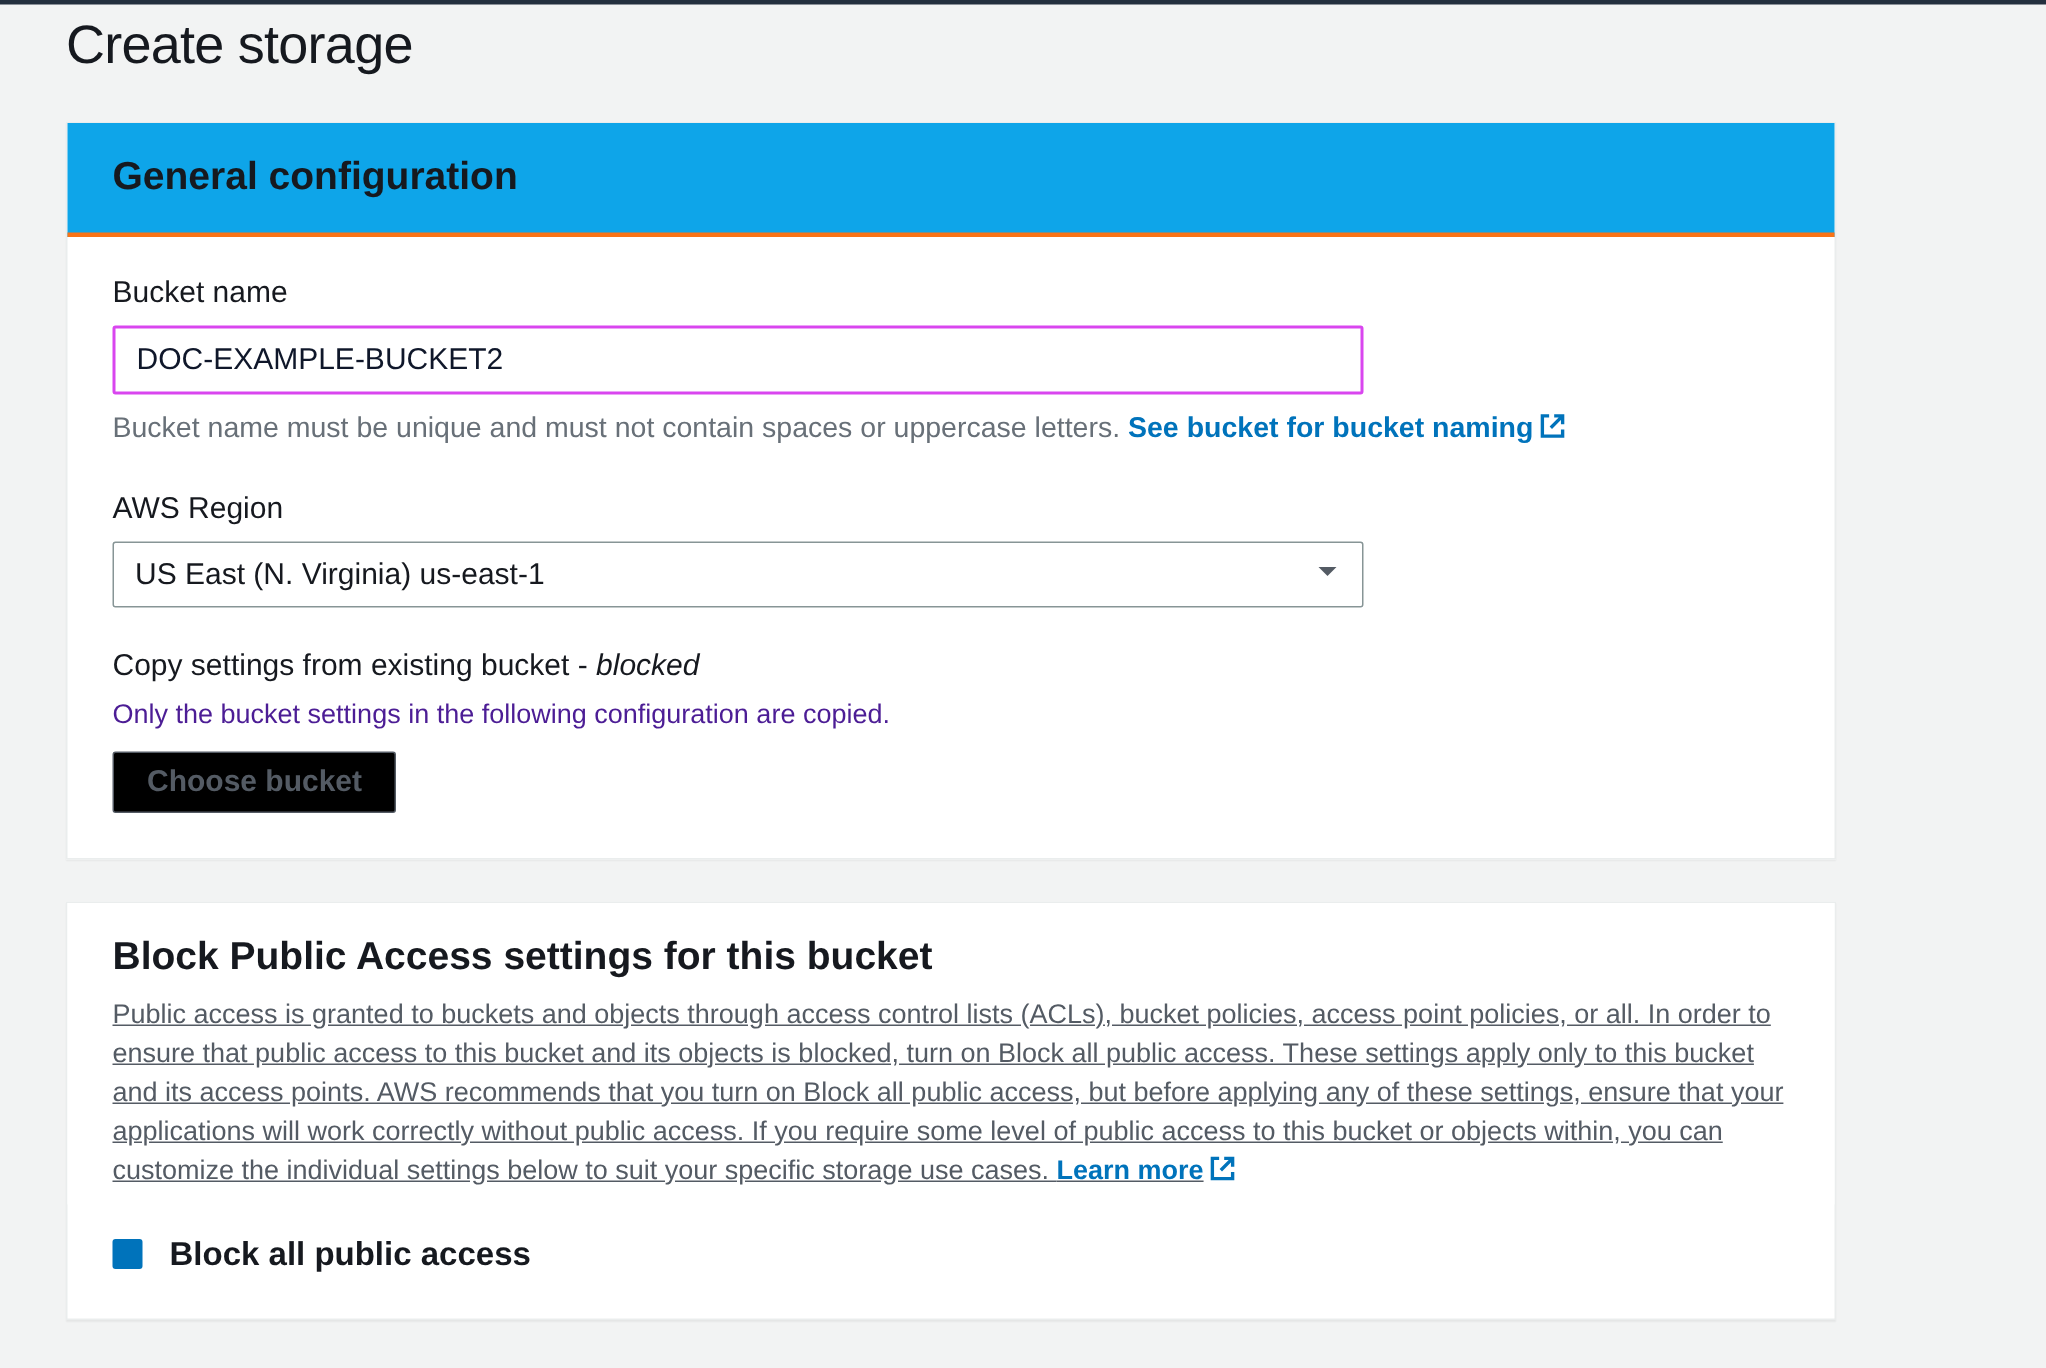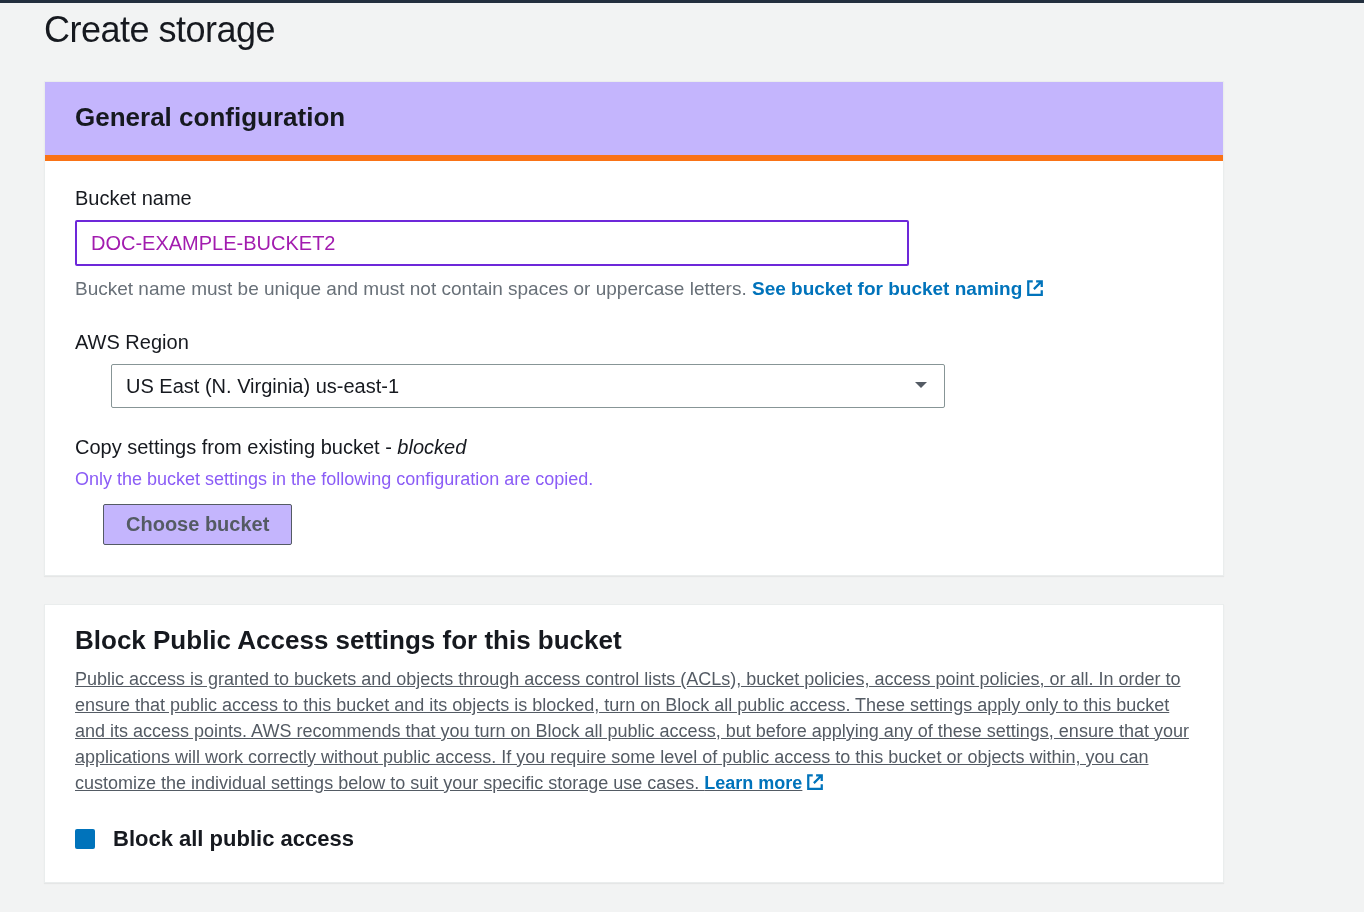--- a/index.html
+++ b/index.html
@@ -50,22 +50,22 @@
 }
 .panel {
   background: #fff;
   border: 1px solid #eaeded;
   box-shadow: 0 1px 1px rgba(0,0,0,0.05);
   margin-bottom: 28px;
   width: 1180px;
 }
 .panel-header {
   padding: 20px 30px 22px 30px;
-  border-bottom: 6px solid #f97316;
-  background: #c4b5fd;
+  border-bottom: 3px solid #f97316;
+  background: #0ea5e9;
 }
 .panel-title {
   font-size: 26px;
   font-weight: 700;
   color: #16191f;
 }
 .panel-body {
   padding: 26px 30px 30px 30px;
 }
 .panel-desc {
@@ -87,36 +87,35 @@
 }
 .field-label .optional {
   font-style: italic;
   font-weight: 400;
 }
 .text-input {
   width: 834px;
   height: 46px;
   padding: 8px 14px;
   font-size: 20px;
-  border: 2px solid #6d28d9;
+  border: 2px solid #d946ef;
   border-radius: 2px;
   outline: none;
-  color: #a21caf;
+  color: #0f172a;
   font-family: inherit;
 }
 .hint {
   font-size: 19px;
   color: #687078;
   margin-top: 10px;
   line-height: 1.4;
 }
 .select-wrap {
   position: relative;
   width: 834px;
-  margin-left: 36px;
 }
 .select {
   width: 834px;
   height: 44px;
   padding: 8px 40px 8px 14px;
   font-size: 20px;
   border: 1px solid #879596;
   border-radius: 2px;
   background: #fff;
   color: #16191f;
@@ -130,30 +129,29 @@
   top: 50%;
   transform: translateY(-50%);
   pointer-events: none;
 }
 .button {
   display: inline-block;
   padding: 8px 22px;
   font-size: 20px;
   font-weight: 700;
   color: #545b64;
-  background: #c4b5fd;
+  background: #000000;
   border: 1px solid #545b64;
   border-radius: 2px;
   cursor: pointer;
   font-family: inherit;
-  margin-left: 28px;
 }
 .sub-hint {
   font-size: 18px;
-  color: #8b5cf6;
+  color: #4c1d95;
   margin-top: 2px;
   margin-bottom: 14px;
 }
 .checkbox-row {
   display: flex;
   align-items: center;
   gap: 18px;
 }
 .checkbox {
   width: 20px;

